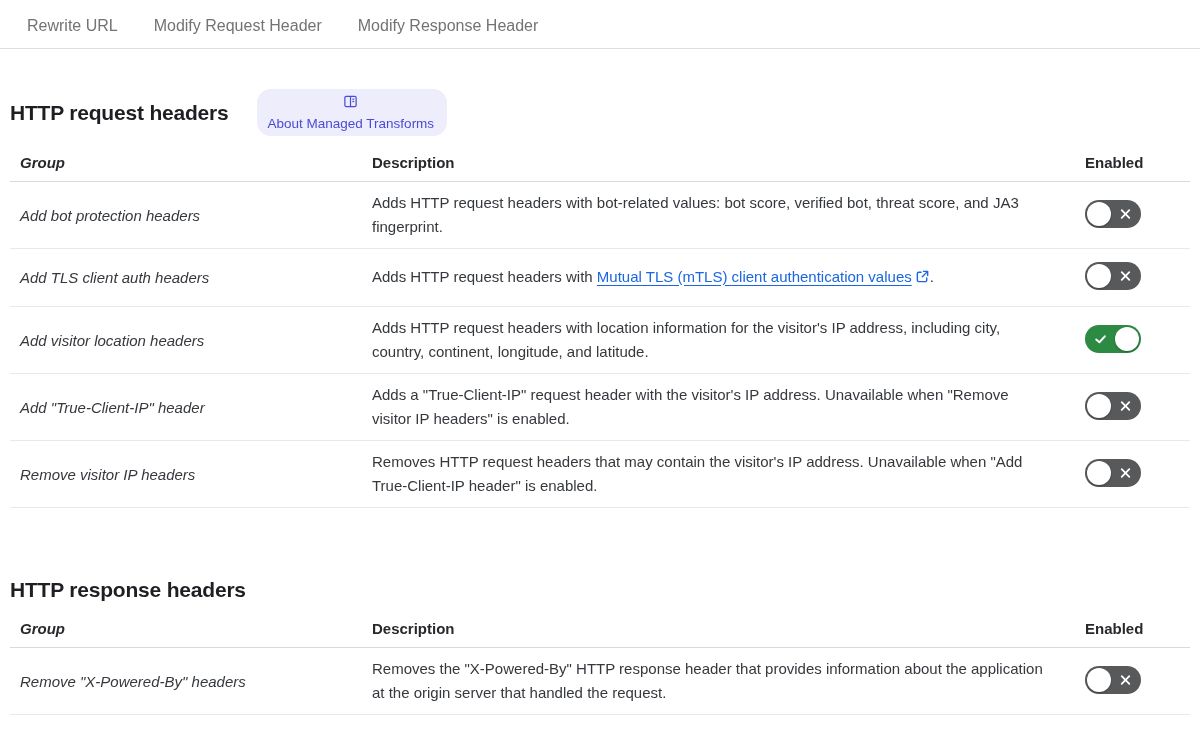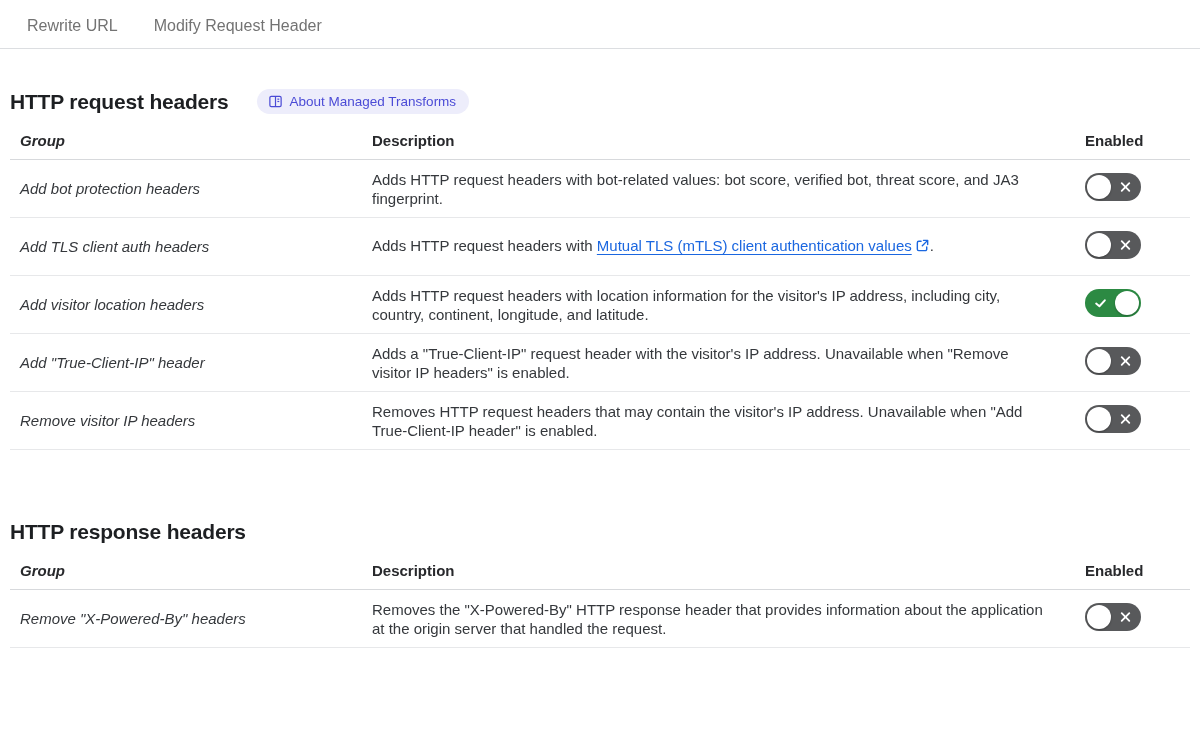--- a/index.html
+++ b/index.html
@@ -15,32 +15,32 @@
   .tab.active::after { content:""; position:absolute; left:0; right:0; bottom:-2px;
     height:3px; background:#1a57bb; }
 
   
   .section { margin:0 10px; }
   .section-head { display:flex; align-items:center; gap:28px; margin:40px 0 12px; }
   h2 { font-size:21px; font-weight:700; color:#1d1f22; letter-spacing:-0.2px; }
 
   .badge { display:inline-flex; align-items:center; gap:7px; background:#ededfb;
     color:#4b4bd6; border-radius:14px; padding:5px 13px 5px 11px; font-size:13.5px;
-    cursor:pointer; text-decoration:none; }
+    cursor:pointer; text-decoration:none;flex-direction:column; }
   .badge svg { flex:0 0 auto; }
 
   
   table { width:100%; border-collapse:collapse; table-layout:fixed; }
   col.c-group { width:362px; } col.c-desc { width:713px; } col.c-enabled { width:105px; }
   th { text-align:left; font-size:15px; font-weight:700; color:#28292c;
     padding:6px 0 10px; border-bottom:1px solid #d7d9dc; }
   th.group, td.group { padding-left:10px;font-style:italic; }
   td { border-bottom:1px solid #e7e8ea; vertical-align:middle; padding-top:9px;
     padding-bottom:9px; height:58px; font-size:15px; }
-  td.desc { line-height:19px; padding-right:36px; color:#35383c; }
+  td.desc { line-height:24px; padding-right:36px; color:#35383c; }
   td.group { color:#35383c; }
   a.desc-link { color:#1b67e0; text-decoration:underline; text-underline-offset:3px; }
   .ext-icon { display:inline-block; vertical-align:-2px; margin-left:3px; }
 
   
   .toggle { width:56px; height:28px; border-radius:14px; position:relative;
     display:inline-block; cursor:pointer; }
   .toggle .knob { position:absolute; top:2px; width:24px; height:24px; border-radius:50%;
     background:#fff; box-shadow:0 1px 2px rgba(0,0,0,.3); }
   .toggle.off { background:#58595b; }
@@ -53,20 +53,21 @@
   .toggle .icon-check { left:9px; }
   .toggle.off .icon-x { display:block; }
   .toggle.on .icon-check { display:block; }
 </style>
 </head>
 <body>
 
 <nav class="tabbar">
   <div class="tab">Rewrite URL</div>
   <div class="tab">Modify Request Header</div>
+  <div class="tab">Modify Response Header</div>
 </nav>
 
 <section class="section">
   <div class="section-head">
     <h2>HTTP request headers</h2>
     <a class="badge">
       <span style="display:inline-flex;">
         <svg width="15" height="15" viewBox="0 0 16 16" fill="none" stroke="#4b4bd6" stroke-width="1.3">
           <rect x="2" y="2.5" width="12" height="11" rx="1.5"></rect>
           <line x1="8" y1="2.5" x2="8" y2="13.5"></line>

